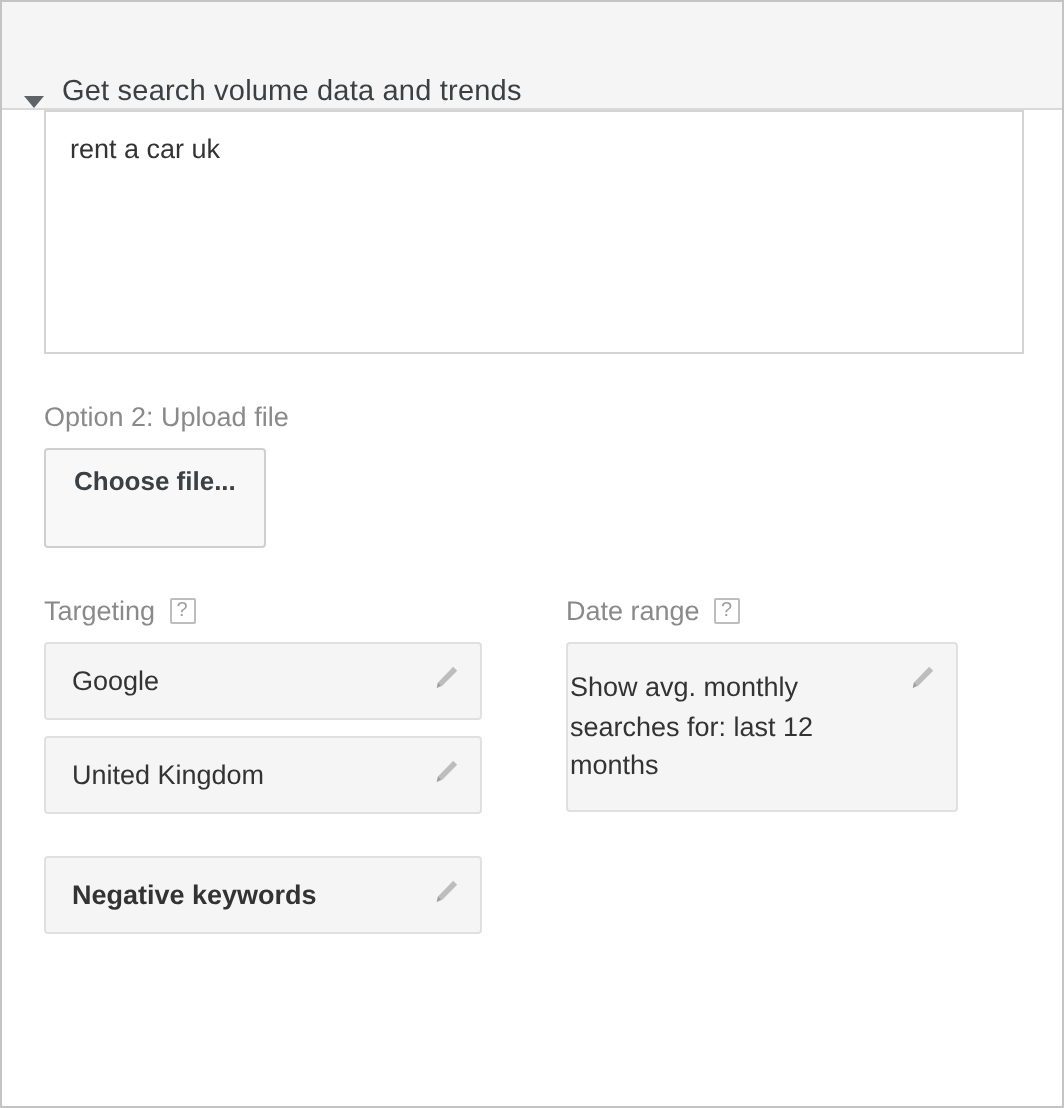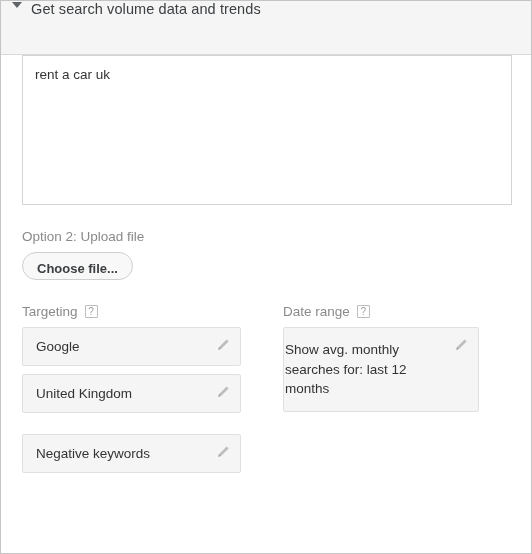--- a/index.html
+++ b/index.html
@@ -22,21 +22,21 @@
     overflow: hidden;
   }
 
   
   .panel-header {
     height: 54px;
     box-sizing: border-box;
     background: #f5f5f5;
     border-bottom: 1px solid #d9d9d9;
     display: flex;
-    align-items: flex-start;
+    align-items: flex-end;
     padding-left: 11px;
   }
   .collapse-triangle {
     width: 0;
     height: 0;
     border-left: 5px solid transparent;
     border-right: 5px solid transparent;
     border-top: 6px solid #5f6368;
     margin-right: 9px;
     margin-top: 1px;
@@ -74,41 +74,41 @@
     color: #9e9e9e;
     font-size: 10px;
     line-height: 1;
     margin-left: 7px;
     background: #fff;
   }
 
   
   .keywords-box {
     width: 490px;
-    height: 150px;
+    height: 122px;
     box-sizing: border-box;
     border: 1px solid #d4d4d4;
     background: #fff;
     padding: 10px 12px;
     font-family: "Liberation Sans", sans-serif;
     font-size: 13.5px;
     color: #333333;
     resize: none;
     outline: none;
     line-height: 1.4;
     display: block;
   }
 
   
   .choose-file-btn {
     display: inline-block;
-    padding: 8px 14px 3px 14px;
+    padding: 8px 14px 25px 14px;
     background: #f8f8f8;
     border: 1px solid #cfcfcf;
-    border-radius: 14px;
+    border-radius: 2px;
     font-family: "Liberation Sans", sans-serif;
     font-size: 13px;
     font-weight: bold;
     color: #3c4043;
     cursor: pointer;
   }
   .file-hint {
     margin-top: 9px;
     font-size: 12.5px;
     color: #9b9b9b;
@@ -132,21 +132,21 @@
     background: #f5f5f5;
     border: 1px solid #e0e0e0;
     border-radius: 2px;
     padding: 11px 34px 11px 13px;
     margin-bottom: 8px;
     font-size: 13.5px;
     color: #333333;
     cursor: pointer;
     min-height: 38px;
   }
-  .chip.bold { font-weight: normal; margin-top: 21px; }
+  .chip.bold { font-weight: bold; margin-top: 21px; }
   .chip.daterange {
     padding: 12px 34px 12px 1px;
     line-height: 1.45;
     min-height: 53px;
     margin-bottom: 0;
   }
 
   
   .pencil {
     position: absolute;

